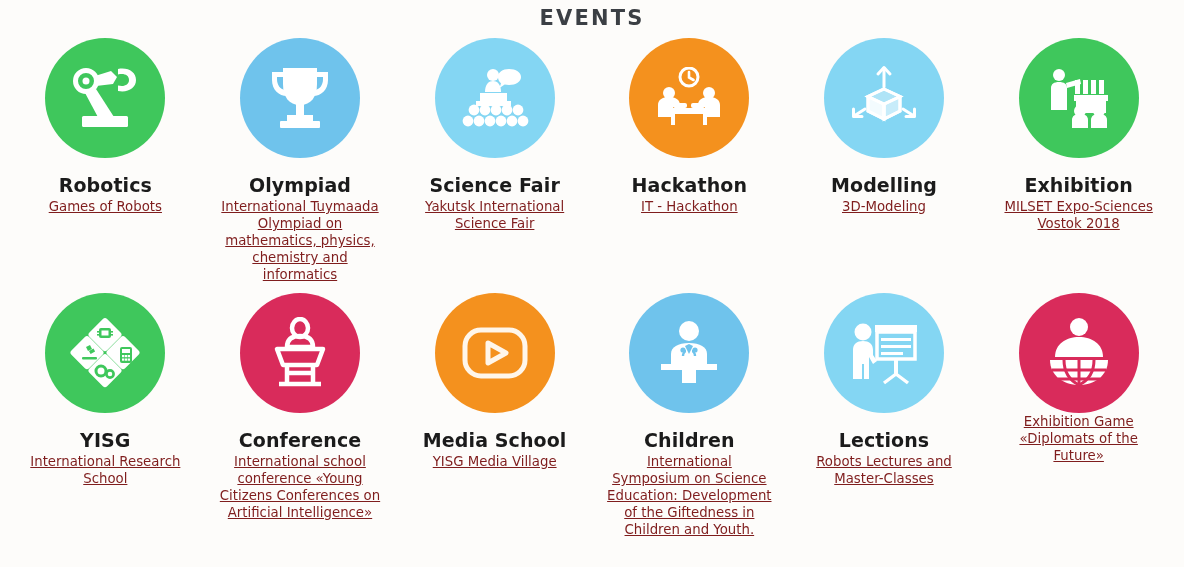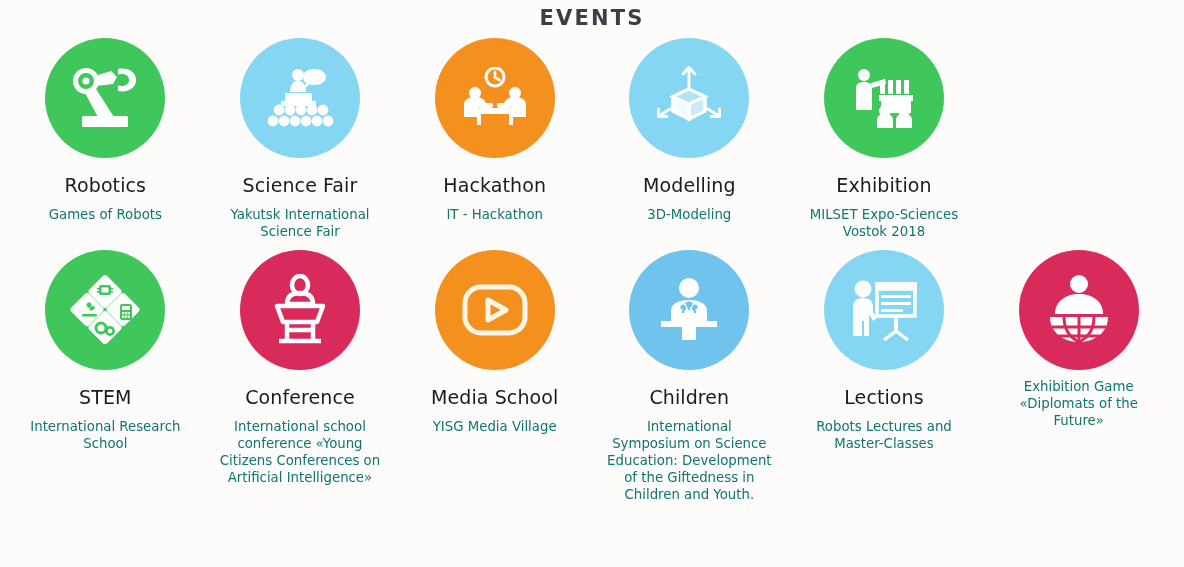--- a/index.html
+++ b/index.html
@@ -39,32 +39,32 @@
   }
   .badge{
     width:120px;height:120px;
     border-radius:50%;
     display:flex;align-items:center;justify-content:center;
     flex:0 0 auto;
   }
   .badge svg{display:block;}
   .card-title{
     font-size:19px;
-    font-weight:400;
+    font-weight:700;
     color:#1b1b1b;
     line-height:26px;
     margin-top:14px;
     letter-spacing:.1px;
   }
   .card-caption{
     font-size:13.3px;
-    color:#0f766e;
+    color:#7f1d1d;
     line-height:17px;
-    margin-top:8px;
     max-width:165px;
+    text-decoration:underline;
   }
   .r1 .badge{margin-top:6px;}
   .r2 .badge{margin-top:8px;}
 </style>
 </head>
 <body>
 
 <div class="page">
 
   <h1 class="page-title">EVENTS</h1>
@@ -82,20 +82,36 @@
             <path d="M48 26 C58 28 66 23 66 15 L59 15 C59 20 54 22 48 20.5 Z"></path>
             <path d="M14 26 L26 24 L44 52 L30 56 Z"></path>
             <rect x="12" y="51" width="46" height="11" rx="1.5"></rect>
           </svg>
         </span>
       </div>
       <div class="card-title">Robotics</div>
       <div class="card-caption">Games of Robots</div>
     </div>
 
+    <div class="card r1">
+      <div class="badge" style="background:#6FC3EC">
+        <span>
+          <svg width="66" height="68" viewBox="0 0 66 68" fill="#ffffff">
+            <path d="M16 4 H50 V20 C50 33 44 41 33 41 C22 41 16 33 16 20 Z"></path>
+            <path d="M16 8 H5 V16 C5 26 12 32 20 32 L18 26 C13 25 10 21 10 15 V13 H16 Z"></path>
+            <path d="M50 8 H61 V16 C61 26 54 32 46 32 L48 26 C53 25 56 21 56 15 V13 H50 Z"></path>
+            <rect x="29" y="40" width="8" height="12"></rect>
+            <rect x="20" y="51" width="26" height="6"></rect>
+            <rect x="13" y="57" width="40" height="7" rx="1"></rect>
+          </svg>
+        </span>
+      </div>
+      <div class="card-title">Olympiad</div>
+      <div class="card-caption">International Tuymaada Olympiad on mathematics, physics, chemistry and informatics</div>
+    </div>
 
     <div class="card r1">
       <div class="badge" style="background:#84D6F3">
         <span>
           <svg width="74" height="64" viewBox="0 0 74 64" fill="#ffffff">
             <circle cx="35" cy="9" r="6"></circle>
             <path d="M27 26 C27 18 31 15 35 15 C39 15 43 18 43 26 Z"></path>
             <path d="M51 3 C58 3 63 6.5 63 11 C63 15.5 58 19 51 19 C49.5 19 48 18.8 46.7 18.5 L41.5 22 L43 17.2 C41 15.6 40 13.5 40 11 C40 6.5 44.5 3 51 3 Z"></path>
             <rect x="22" y="27" width="27" height="8"></rect>
             <rect x="18" y="35" width="35" height="5"></rect>
@@ -215,21 +231,21 @@
                 <rect x="62" y="41" width="2" height="2.2" fill="#ffffff"></rect>
               <rect x="56" y="44.5" width="2.4" height="2.2" fill="#ffffff"></rect>
                 <rect x="59" y="44.5" width="2.4" height="2.2" fill="#ffffff"></rect>
                 <rect x="62" y="44.5" width="2" height="2.2" fill="#ffffff"></rect>
               <circle cx="35" cy="57" r="5" fill="none" stroke="#3FC75C" stroke-width="3"></circle>
               <circle cx="44" cy="60" r="3.6" fill="none" stroke="#3FC75C" stroke-width="2.6"></circle>
             </g>
           </svg>
         </span>
       </div>
-      <div class="card-title">STEM</div>
+      <div class="card-title">YISG</div>
       <div class="card-caption">International Research School</div>
     </div>
 
     <div class="card r2">
       <div class="badge" style="background:#D92B5B">
         <span>
           <svg width="70" height="72" viewBox="0 0 70 72" fill="none" stroke="#ffffff" stroke-width="4.5" stroke-linejoin="round">
             <ellipse cx="35" cy="11" rx="8" ry="9"></ellipse>
             <path d="M22 30 C22 22 27 19 35 19 C43 19 48 22 48 30 Z"></path>
             <path d="M12 32 H58 L52 48 H18 Z"></path>

